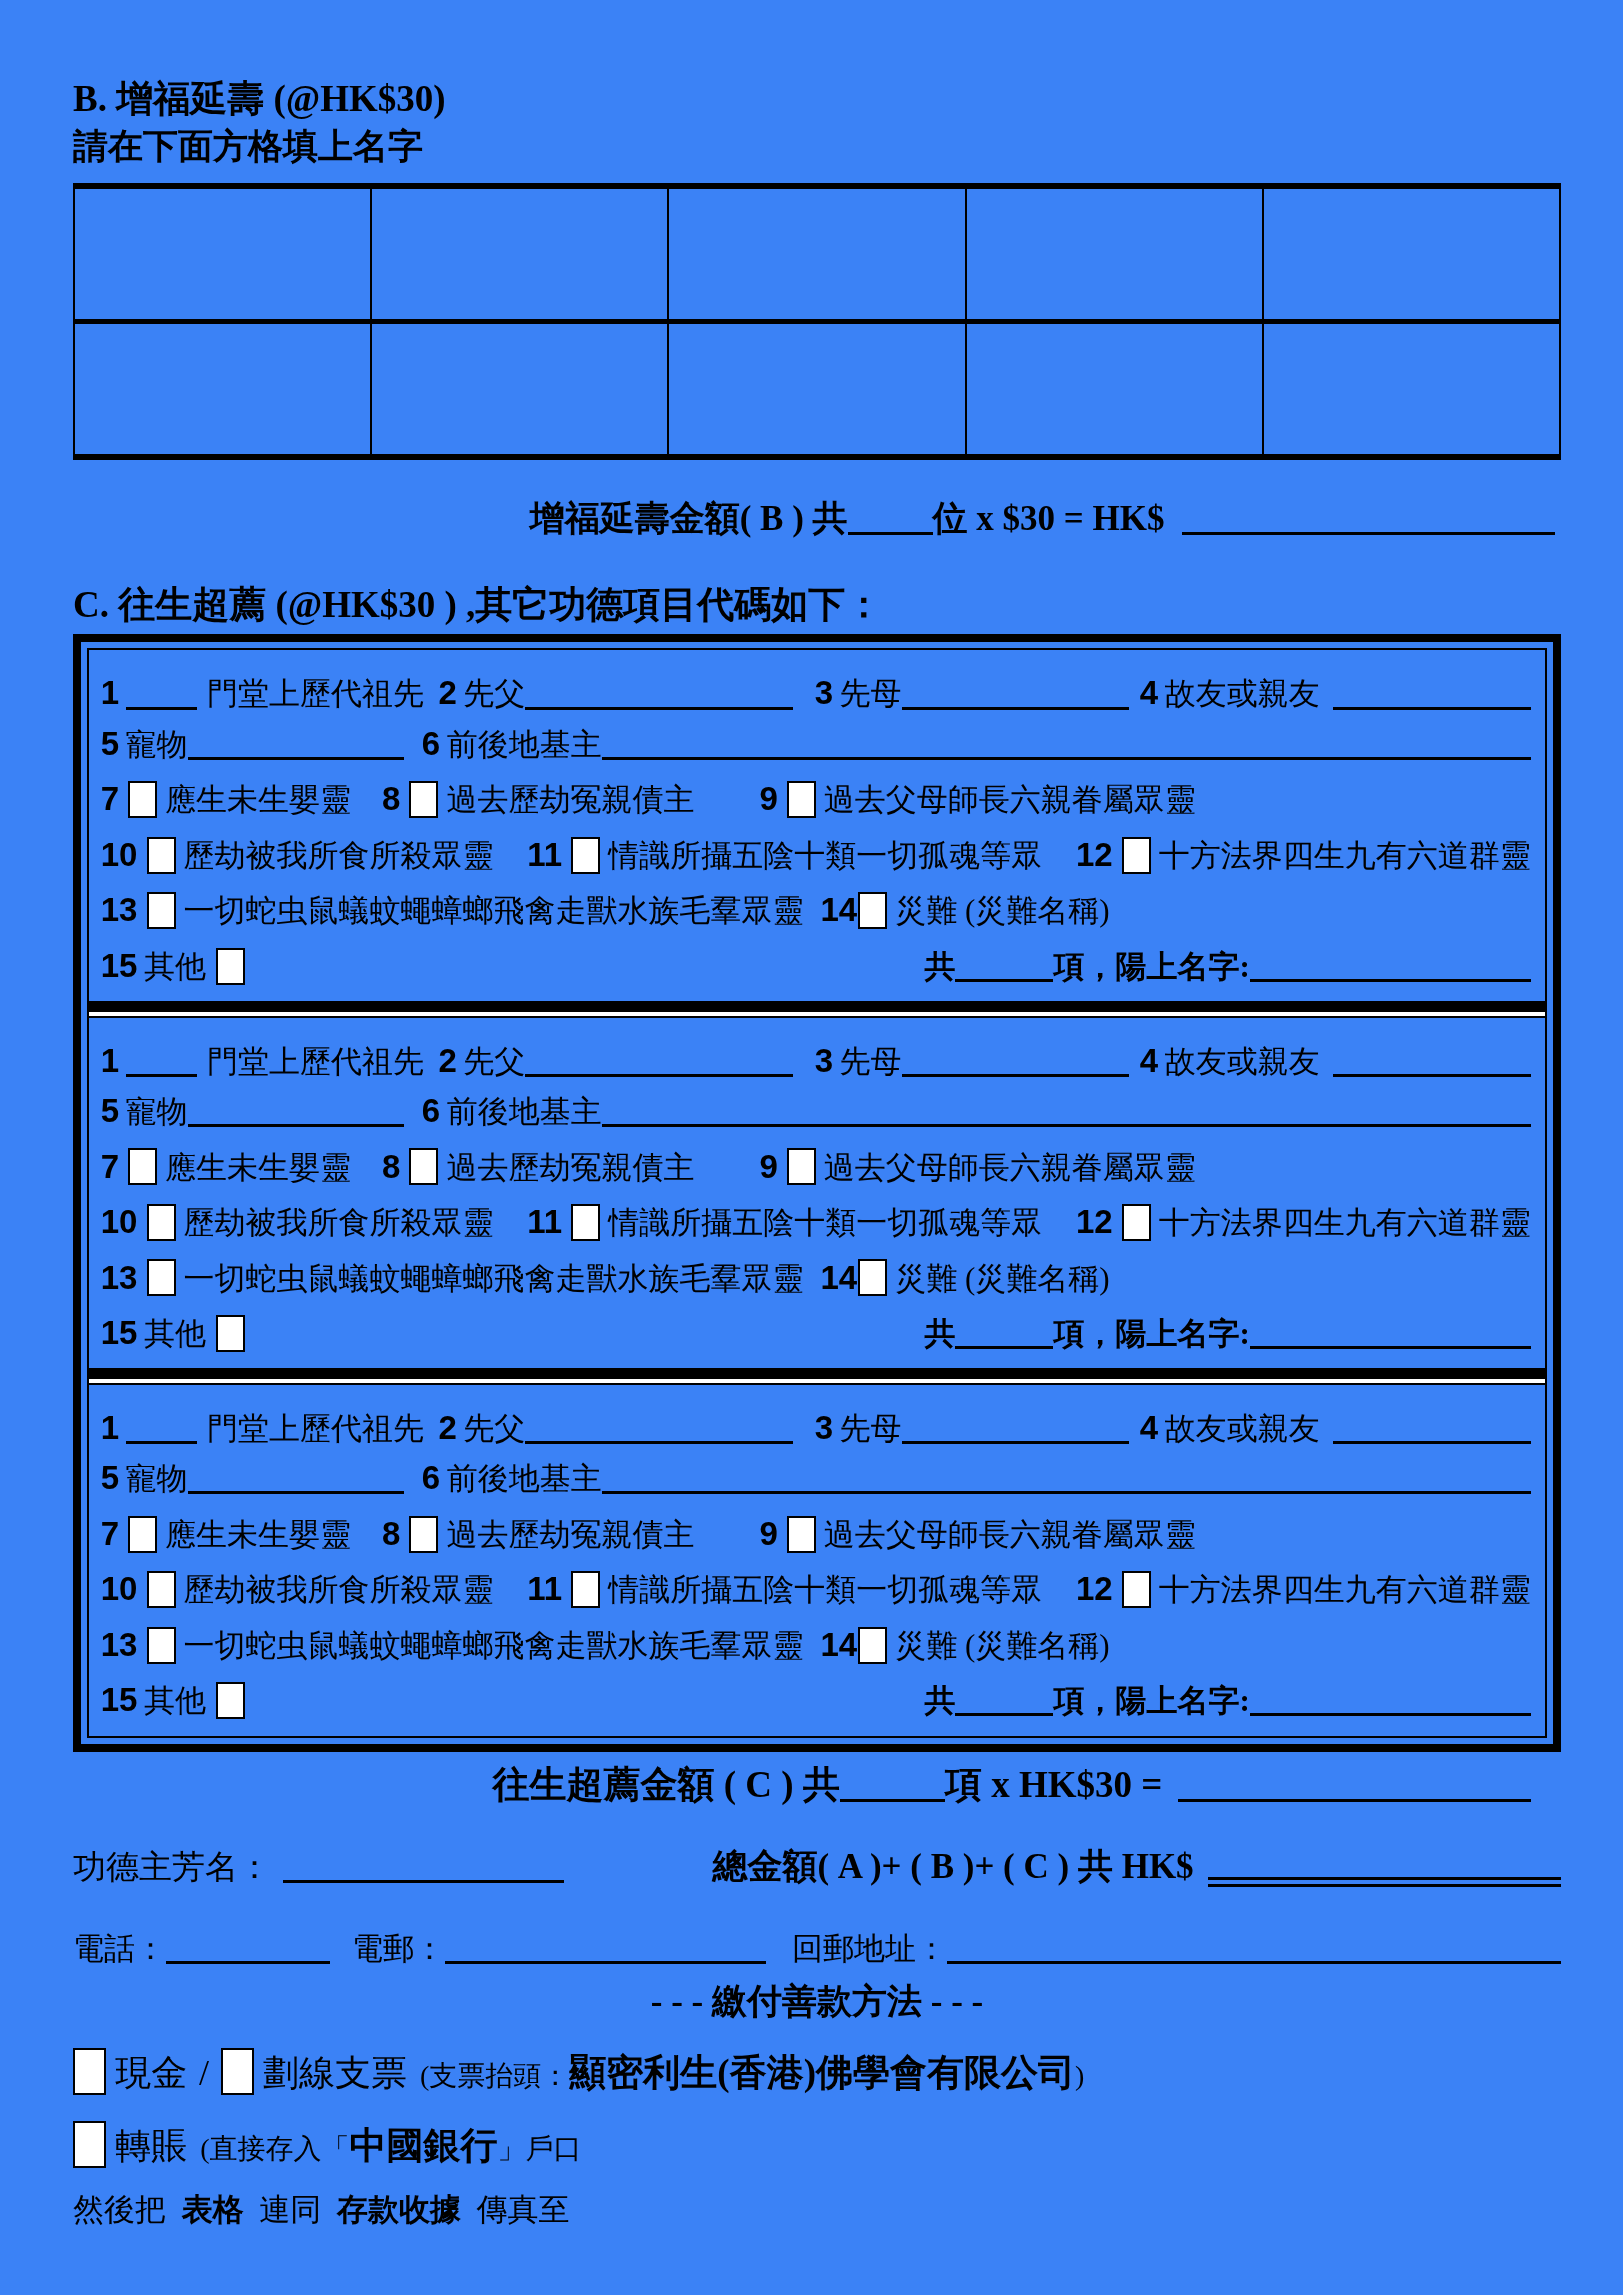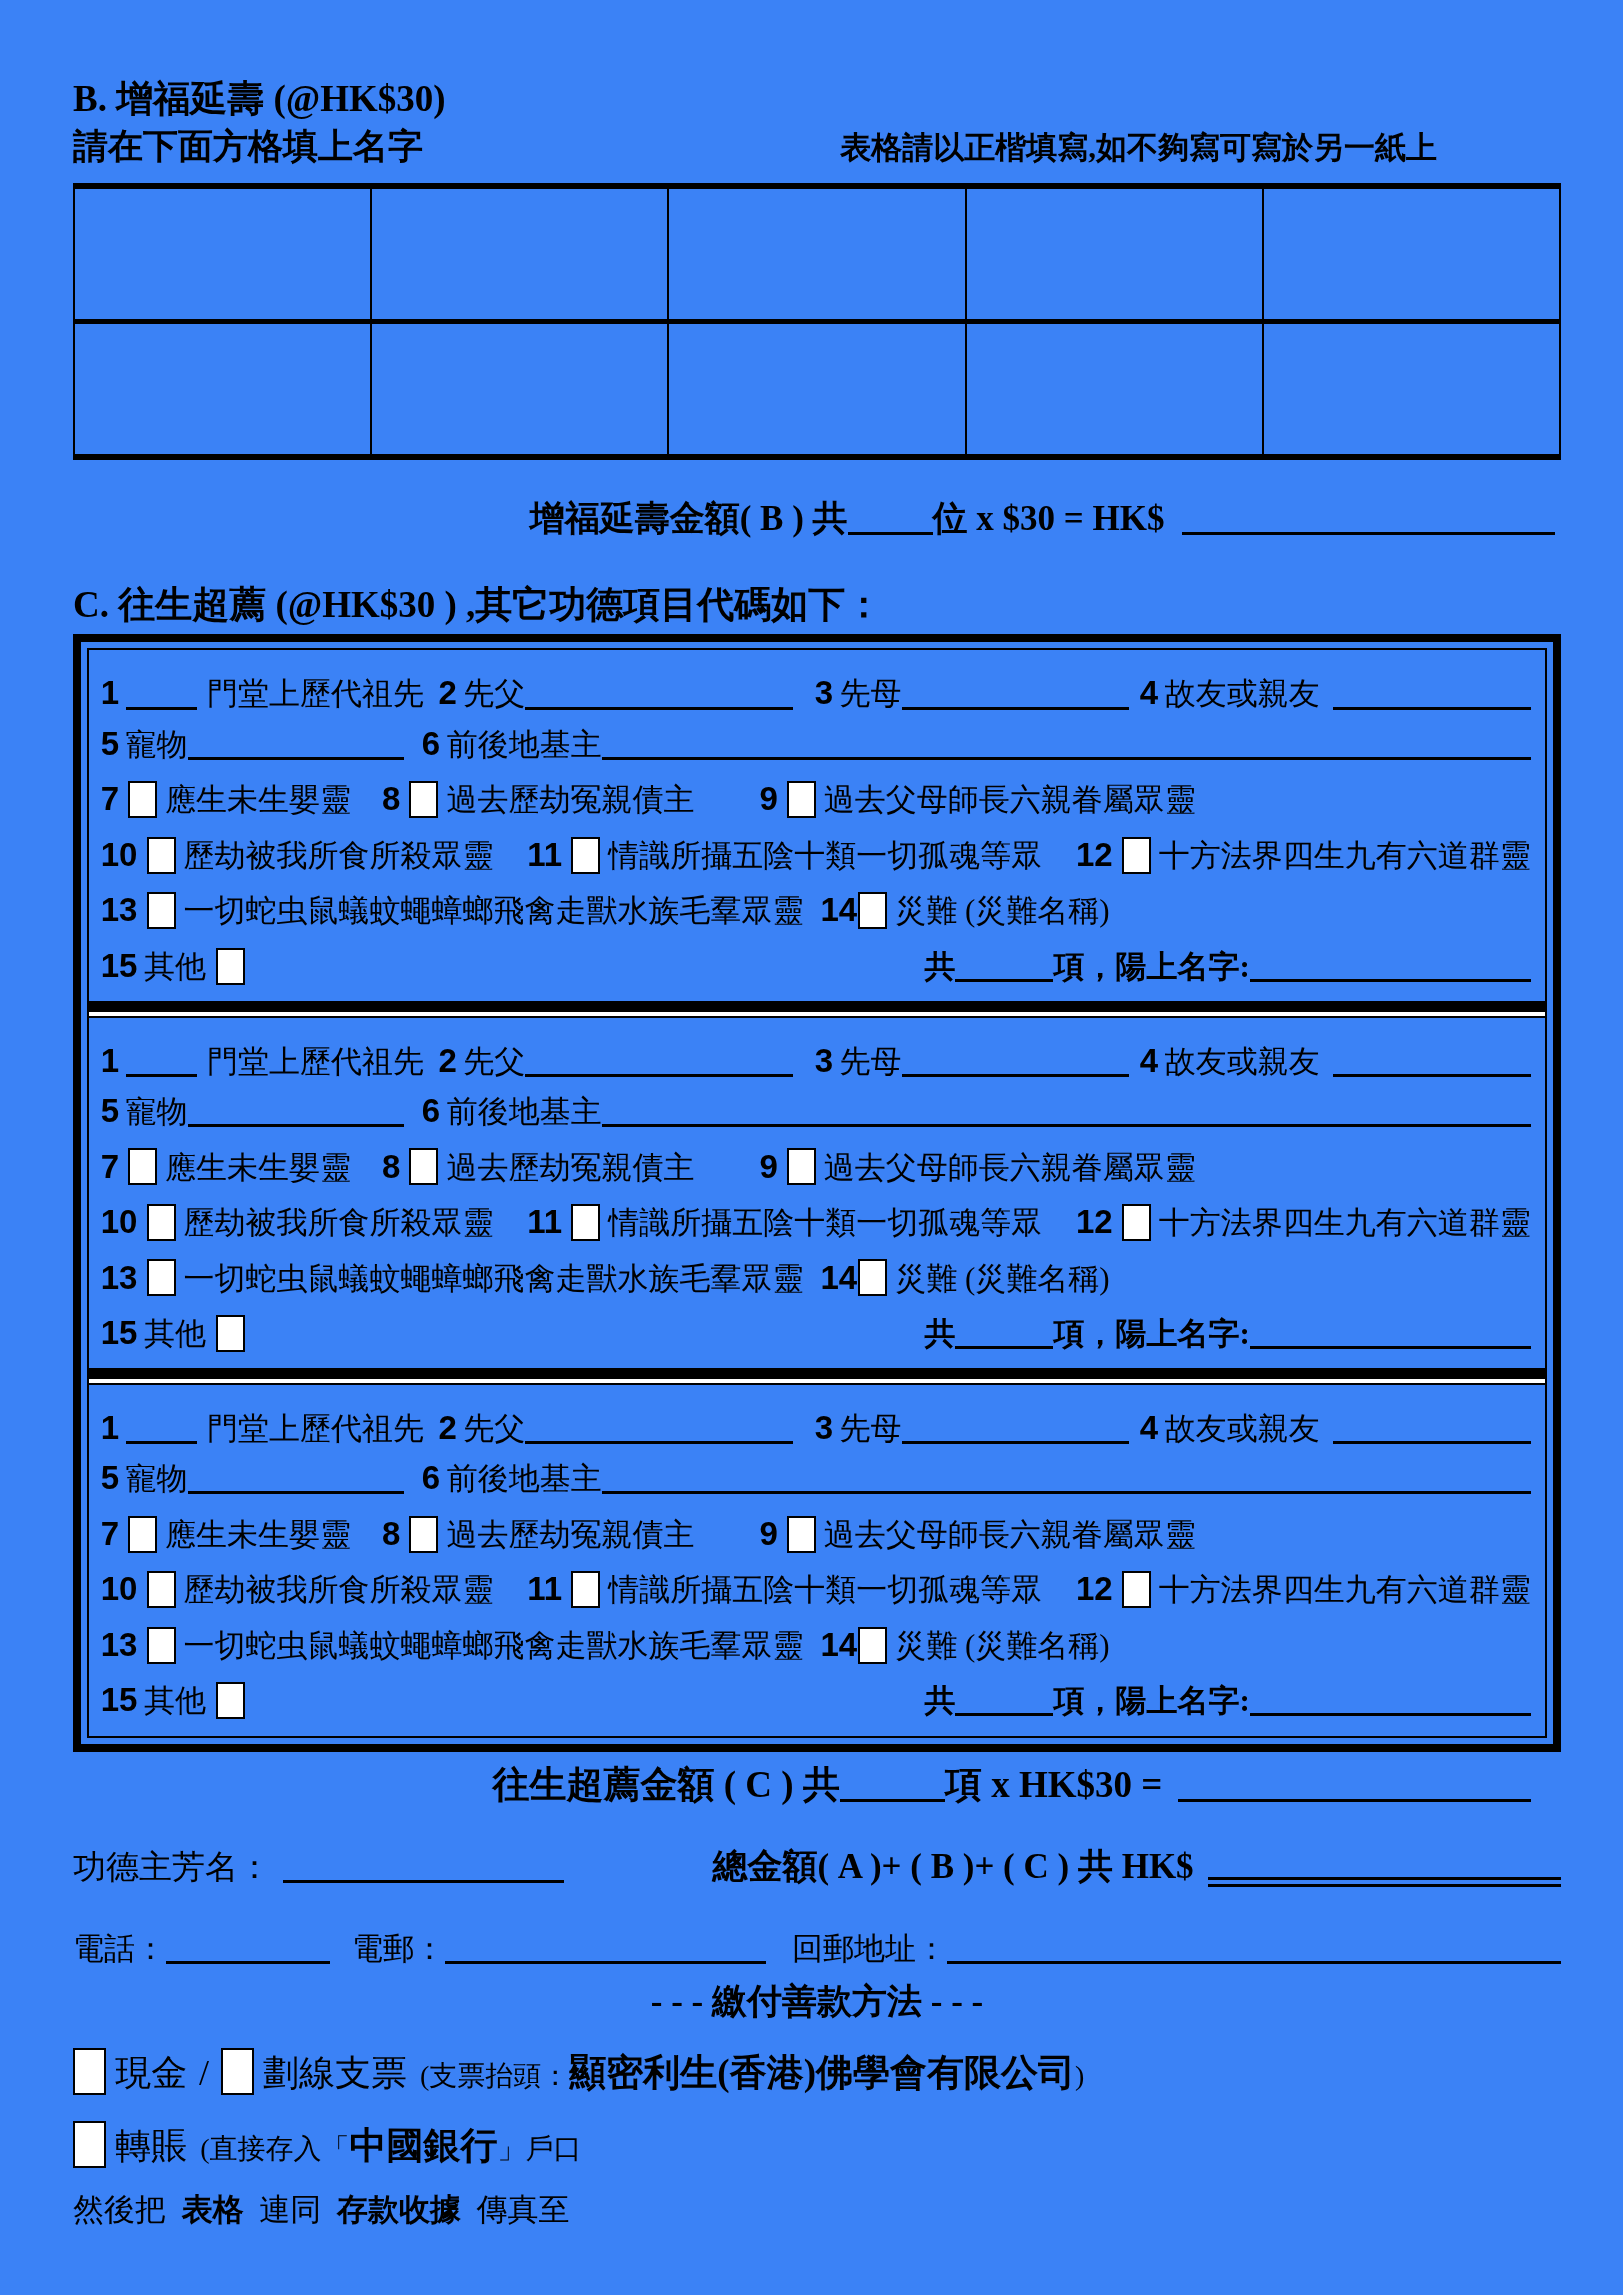--- a/index.html
+++ b/index.html
@@ -48,21 +48,20 @@
   .sp{display:inline-block;}
 </style>
 </head>
 <body>
 
 <div class="page">
 
   <div class="b-title">B. 增福延壽  (@HK$30)</div>
   <div class="b-sub">
     <span class="left">請在下面方格填上名字</span>
-    <span class="right">表格請以正楷填寫,如不夠寫可寫於另一紙上</span>
   </div>
 
   <table class="nametable">
     <tbody>
         <tr class="r1">
       <td></td>
       <td></td>
       <td></td>
       <td></td>
       <td></td>

